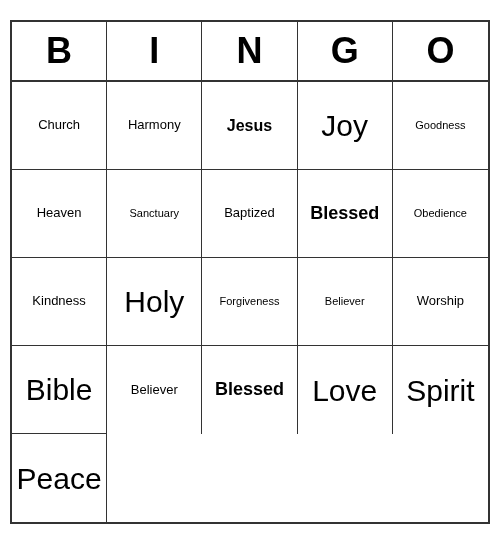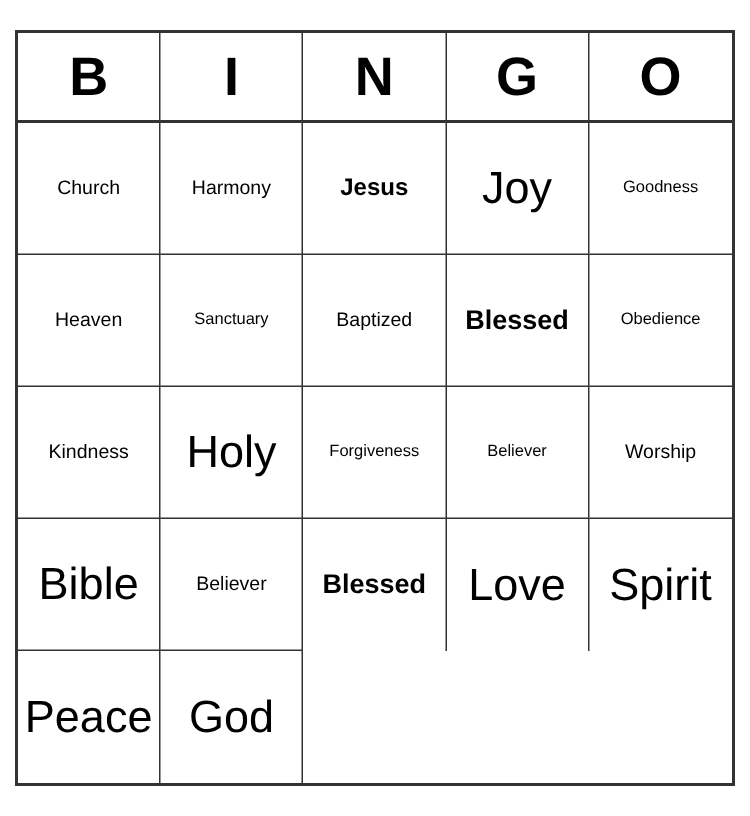--- a/index.html
+++ b/index.html
@@ -130,17 +130,14 @@
       </div>
       <div class="bingo-cell">
         <span class="fs-xl">Love</span>
       </div>
       <div class="bingo-cell">
         <span class="fs-xl">Spirit</span>
       </div>
       <div class="bingo-cell">
         <span class="fs-xl">Peace</span>
       </div>
-      <div class="bingo-cell">
-        <span class="fs-xl">God</span>
-      </div>
     </div>
 </div>
 
 </body></html>

